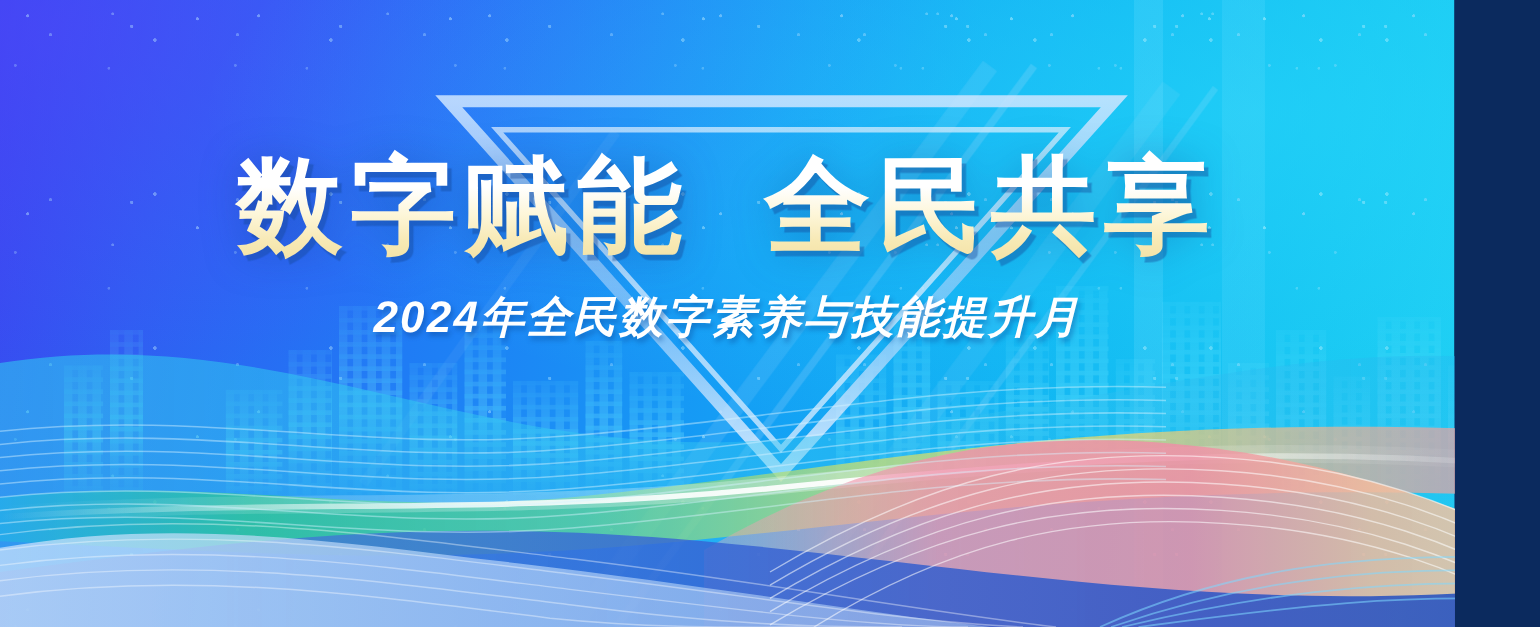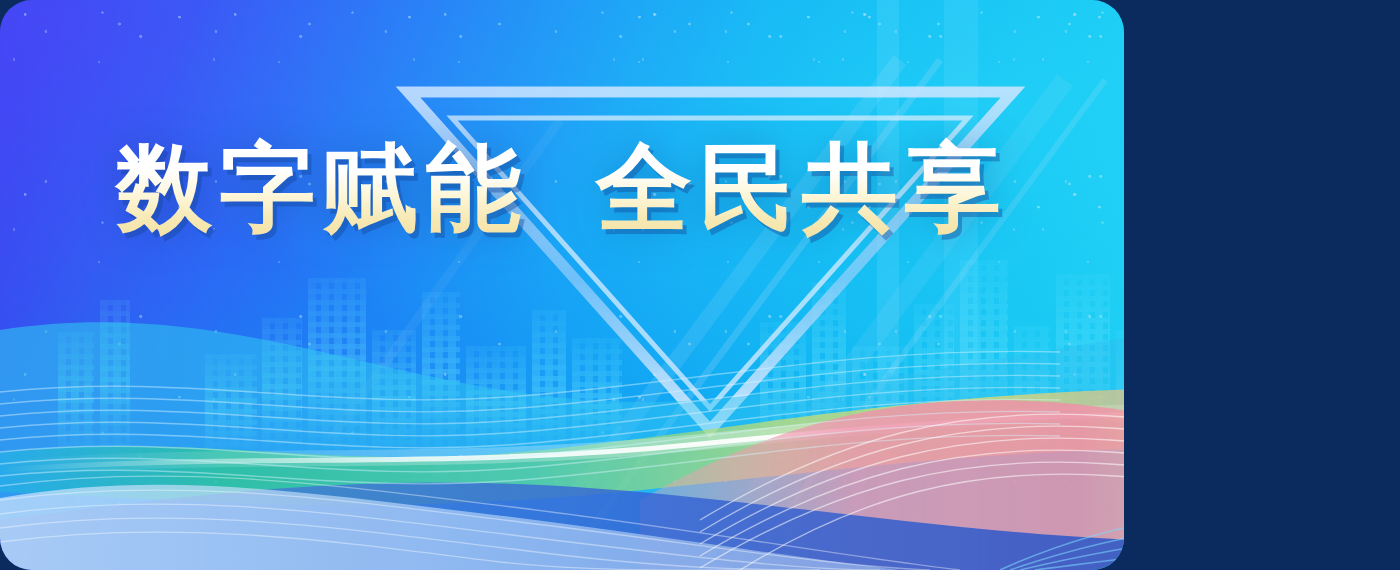--- a/index.html
+++ b/index.html
@@ -6,32 +6,31 @@
     margin: 0;
     padding: 0;
     background: #0b2a5e;
   }
   body {
     font-family: "Liberation Sans", "DejaVu Sans", sans-serif;
   }
 
   #banner {
     position: relative;
-    width: 1124px;
+    width: 1322px;
     height: 570px;
     overflow: hidden;
     background: linear-gradient(100deg,
         #3a46f0 0%,
         #2f5ff2 12%,
         #1f7cf5 30%,
         #149ff5 52%,
         #10b6f2 72%,
         #17c6f2 88%,
         #1fd0f3 100%);
-    border-radius: 32px;
   }
 
   .layer {
     position: absolute;
     inset: 0;
     width: 100%;
     height: 100%;
   }
 
   
@@ -288,15 +287,16 @@
         <path d="M1000,570 C1110,520 1230,500 1400,508" stroke-width="1.6"></path>
         <path d="M1010,570 C1120,532 1240,512 1400,520" stroke-width="1.6"></path>
         <path d="M1020,570 C1130,544 1250,524 1400,532" stroke-width="1.6"></path>
         <path d="M1035,570 C1145,556 1260,538 1400,546" stroke-width="1.6"></path>
       </g>
     </svg>
   </div>
 
   <div class="text-block">
     <h1 class="main-title">数字赋能  全民共享</h1>
+    <p class="sub-title">2024年全民数字素养与技能提升月</p>
   </div>
 
 </div>
 
 </body></html>

